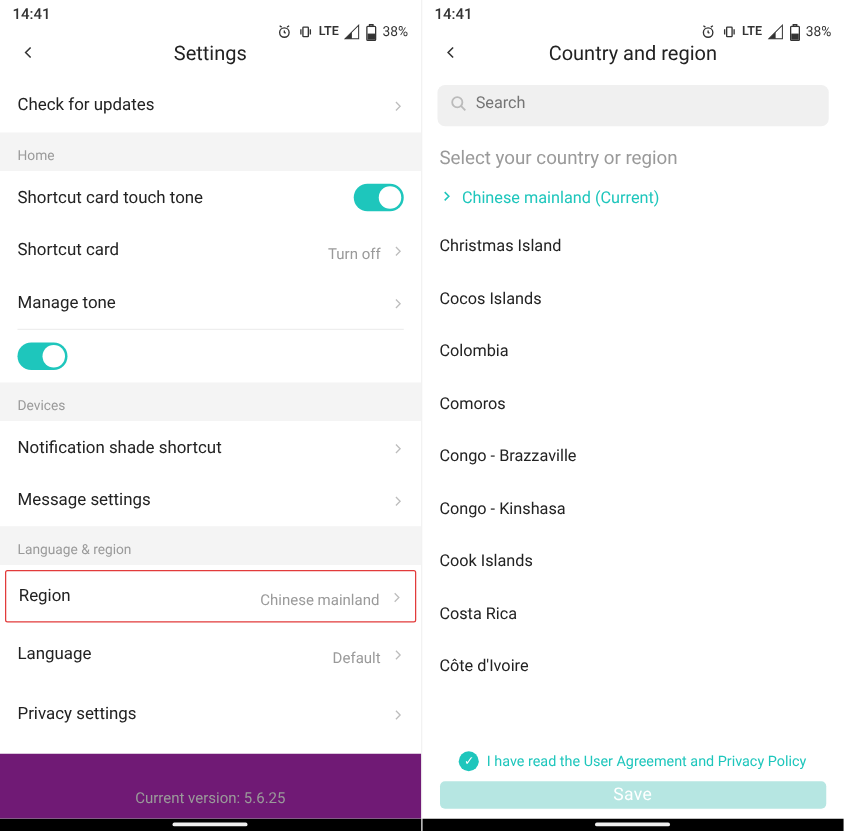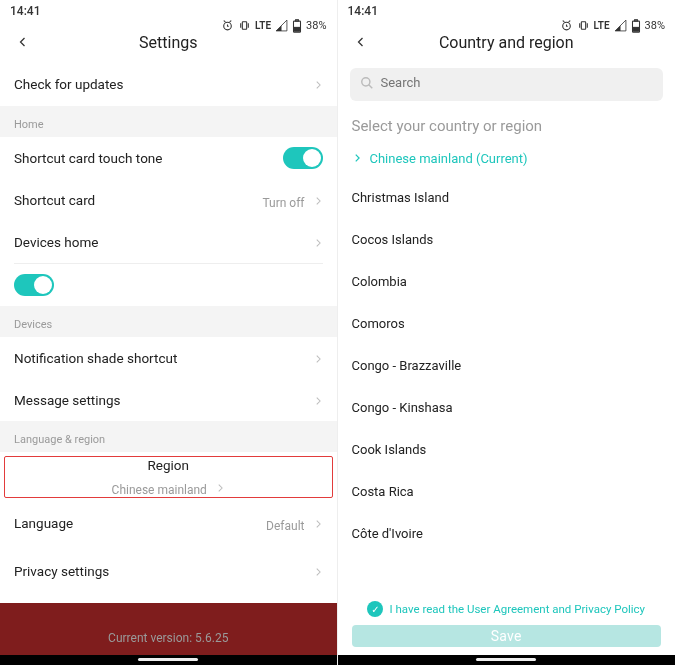--- a/index.html
+++ b/index.html
@@ -27,23 +27,23 @@
   .row-sub { font-size: 12px; color: #9a9a9a; }
   .chevron { color: #bdbdbd; }
 
   .section-header { padding: 12px 14px 6px; font-size: 11px; color: #9a9a9a; background: #f4f4f4; }
 
   
   .toggle { width: 40px; height: 22px; background: #1ec6bc; border-radius: 11px; position: relative; }
   .toggle::after { content: ""; position: absolute; right: 2px; top: 2px; width: 18px; height: 18px; border-radius: 50%; background: #fff; }
 
   
-  .region-row { border: 1.5px solid #e23b3b; border-radius: 2px; margin: 4px 4px; padding: 0 10px; height: 42px; flex-direction: column; }
-
-  .footer-version { text-align: center; font-size: 12px; color: #9a9a9a; padding: 28px 0 10px; background: #7f1d1d; margin-top: auto; }
+  .region-row { border: 1.5px solid #e23b3b; border-radius: 2px; margin: 4px 4px; padding: 0 10px; height: 42px; }
+
+  .footer-version { text-align: center; font-size: 12px; color: #9a9a9a; padding: 28px 0 10px; background: #701a75; margin-top: auto; }
   .nav-bar { height: 10px; background: #000; display: flex; justify-content: center; align-items: flex-end; padding-bottom: 4px; }
   .nav-pill { width: 60px; height: 3px; background: #eee; border-radius: 2px; }
 
   
   .search-box { margin: 6px 12px; background: #f0f0f0; border-radius: 6px; display: flex; align-items: flex-start; padding: 7px 10px; gap: 7px; }
   .search-box input { border: none; background: transparent; font-size: 13px; color: #555; outline: none; flex: 1; }
   .search-icon { color: #bbb; }
 
   .hint { padding: 10px 14px 6px; font-size: 15px; color: #9a9a9a; }
 
@@ -122,21 +122,21 @@
       <div class="row">
         <span class="row-label">Shortcut card</span>
         <span class="row-right">
           <span class="row-sub">Turn off</span>
           <span class="chevron"><svg width="10" height="10" viewBox="0 0 24 24" fill="none" stroke="currentColor" stroke-width="2.5">
                 <path d="M9 4l8 8-8 8"></path>
               </svg></span>
         </span>
       </div>
       <div class="row">
-        <span class="row-label">Devices home</span>
+        <span class="row-label">Manage tone</span>
         <span class="chevron"><svg width="10" height="10" viewBox="0 0 24 24" fill="none" stroke="currentColor" stroke-width="2.5">
               <path d="M9 4l8 8-8 8"></path>
             </svg></span>
       </div>
       <div style="height:1px;background:#eee;margin:0 14px"></div>
       <div class="row">
         <span class="toggle"></span>
       </div>
 
       <div class="section-header">Devices</div>

